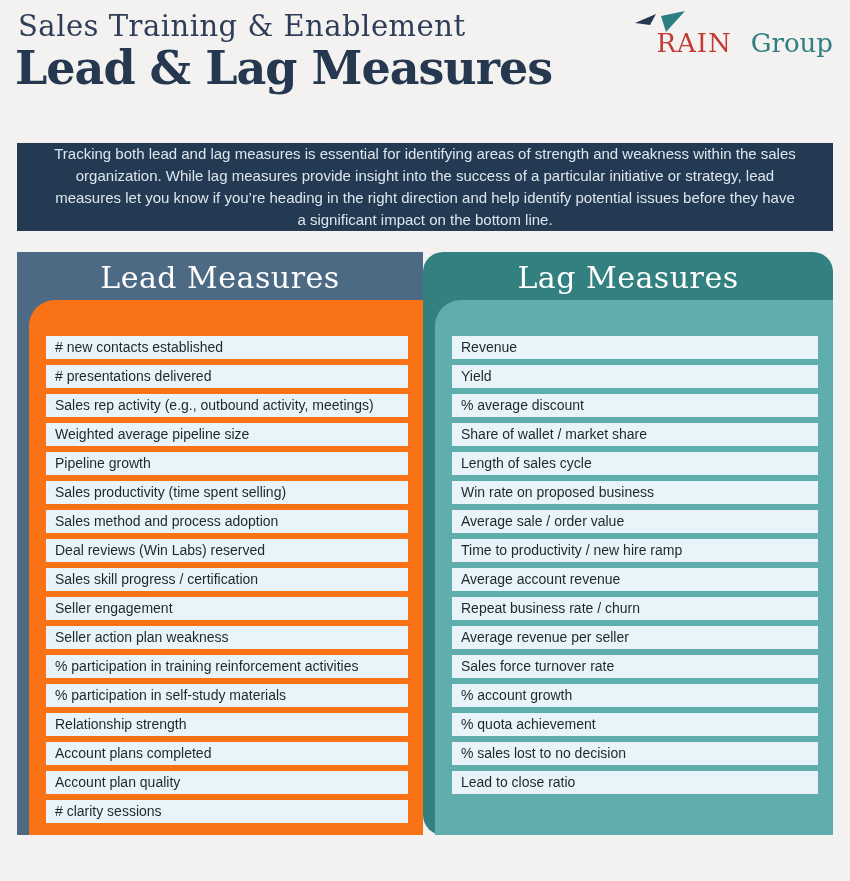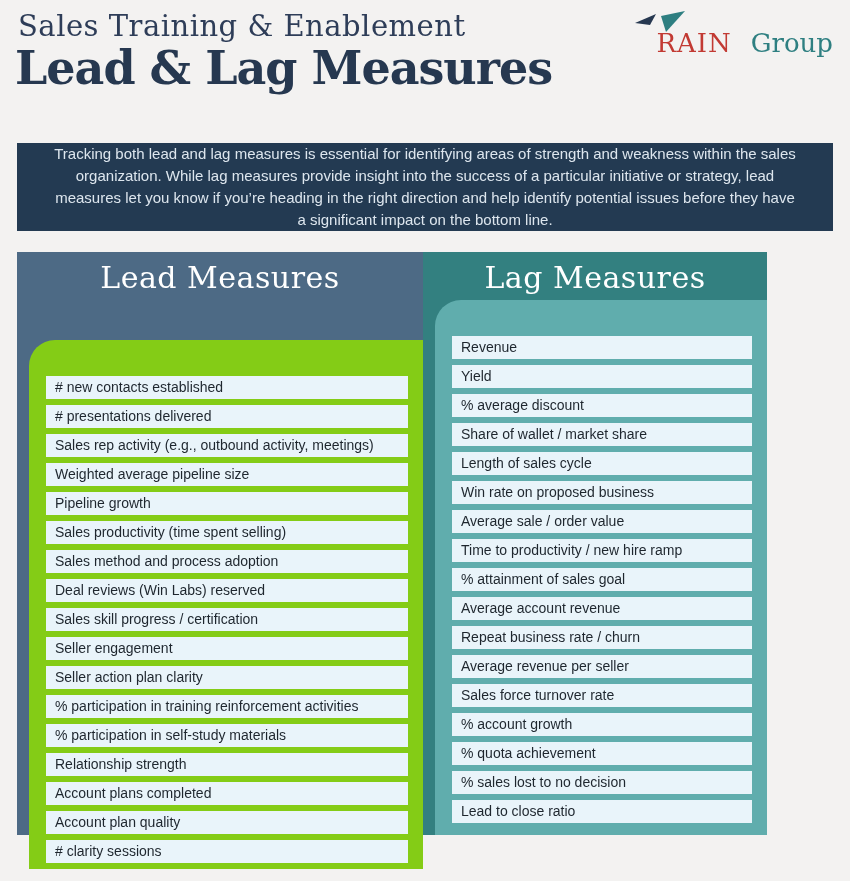--- a/index.html
+++ b/index.html
@@ -44,32 +44,32 @@
     padding:12px 24px; max-width:800px;
   }
 
   
   .columns {
     position:absolute; top:252px; left:17px; width:816px; height:583px;
     display:flex;
   }
   .col { height:100%; display:flex; flex-direction:column; }
   .col-lead { width:406px; background:#4d6a85; }
-  .col-lag  { width:344px; background:#338080; }
+  .col-lag  { width:410px; background:#338080;border-radius:20px; }
   .col-title {
     height:48px; line-height:52px; text-align:center;
     font-family:"DejaVu Serif","Liberation Serif",serif;
     font-size:30px; color:#ffffff; letter-spacing:0.5px;
   }
   .panel {
     flex:1; margin-left:12px;
     border-radius:26px 0 0 0;
     padding:36px 15px 0 17px;
   }
-  .panel-lead { background:#84cc16;margin-top:40px; }
+  .panel-lead { background:#f97316; }
   .panel-lag  { background:#60adad; }
   .measure-item {
     height:23px; line-height:23px; margin-bottom:6px;
     background:#e9f4fa; color:#1e262e;
     font-size:14px; padding-left:9px;
     white-space:nowrap; overflow:hidden;
   }
 
   
   .footer {
@@ -107,41 +107,40 @@
           <div class="measure-item"># new contacts established</div>
           <div class="measure-item"># presentations delivered</div>
           <div class="measure-item">Sales rep activity (e.g., outbound activity, meetings)</div>
           <div class="measure-item">Weighted average pipeline size</div>
           <div class="measure-item">Pipeline growth</div>
           <div class="measure-item">Sales productivity (time spent selling)</div>
           <div class="measure-item">Sales method and process adoption</div>
           <div class="measure-item">Deal reviews (Win Labs) reserved</div>
           <div class="measure-item">Sales skill progress / certification</div>
           <div class="measure-item">Seller engagement</div>
-          <div class="measure-item">Seller action plan clarity</div>
+          <div class="measure-item">Seller action plan weakness</div>
           <div class="measure-item">% participation in training reinforcement activities</div>
           <div class="measure-item">% participation in self-study materials</div>
           <div class="measure-item">Relationship strength</div>
           <div class="measure-item">Account plans completed</div>
           <div class="measure-item">Account plan quality</div>
           <div class="measure-item"># clarity sessions</div>
         </div>
     </div>
     <div class="col col-lag">
       <div class="col-title">Lag Measures</div>
       <div class="panel panel-lag" id="lag-list">
           <div class="measure-item">Revenue</div>
           <div class="measure-item">Yield</div>
           <div class="measure-item">% average discount</div>
           <div class="measure-item">Share of wallet / market share</div>
           <div class="measure-item">Length of sales cycle</div>
           <div class="measure-item">Win rate on proposed business</div>
           <div class="measure-item">Average sale / order value</div>
           <div class="measure-item">Time to productivity / new hire ramp</div>
-          <div class="measure-item">% attainment of sales goal</div>
           <div class="measure-item">Average account revenue</div>
           <div class="measure-item">Repeat business rate / churn</div>
           <div class="measure-item">Average revenue per seller</div>
           <div class="measure-item">Sales force turnover rate</div>
           <div class="measure-item">% account growth</div>
           <div class="measure-item">% quota achievement</div>
           <div class="measure-item">% sales lost to no decision</div>
           <div class="measure-item">Lead to close ratio</div>
         </div>
     </div>

